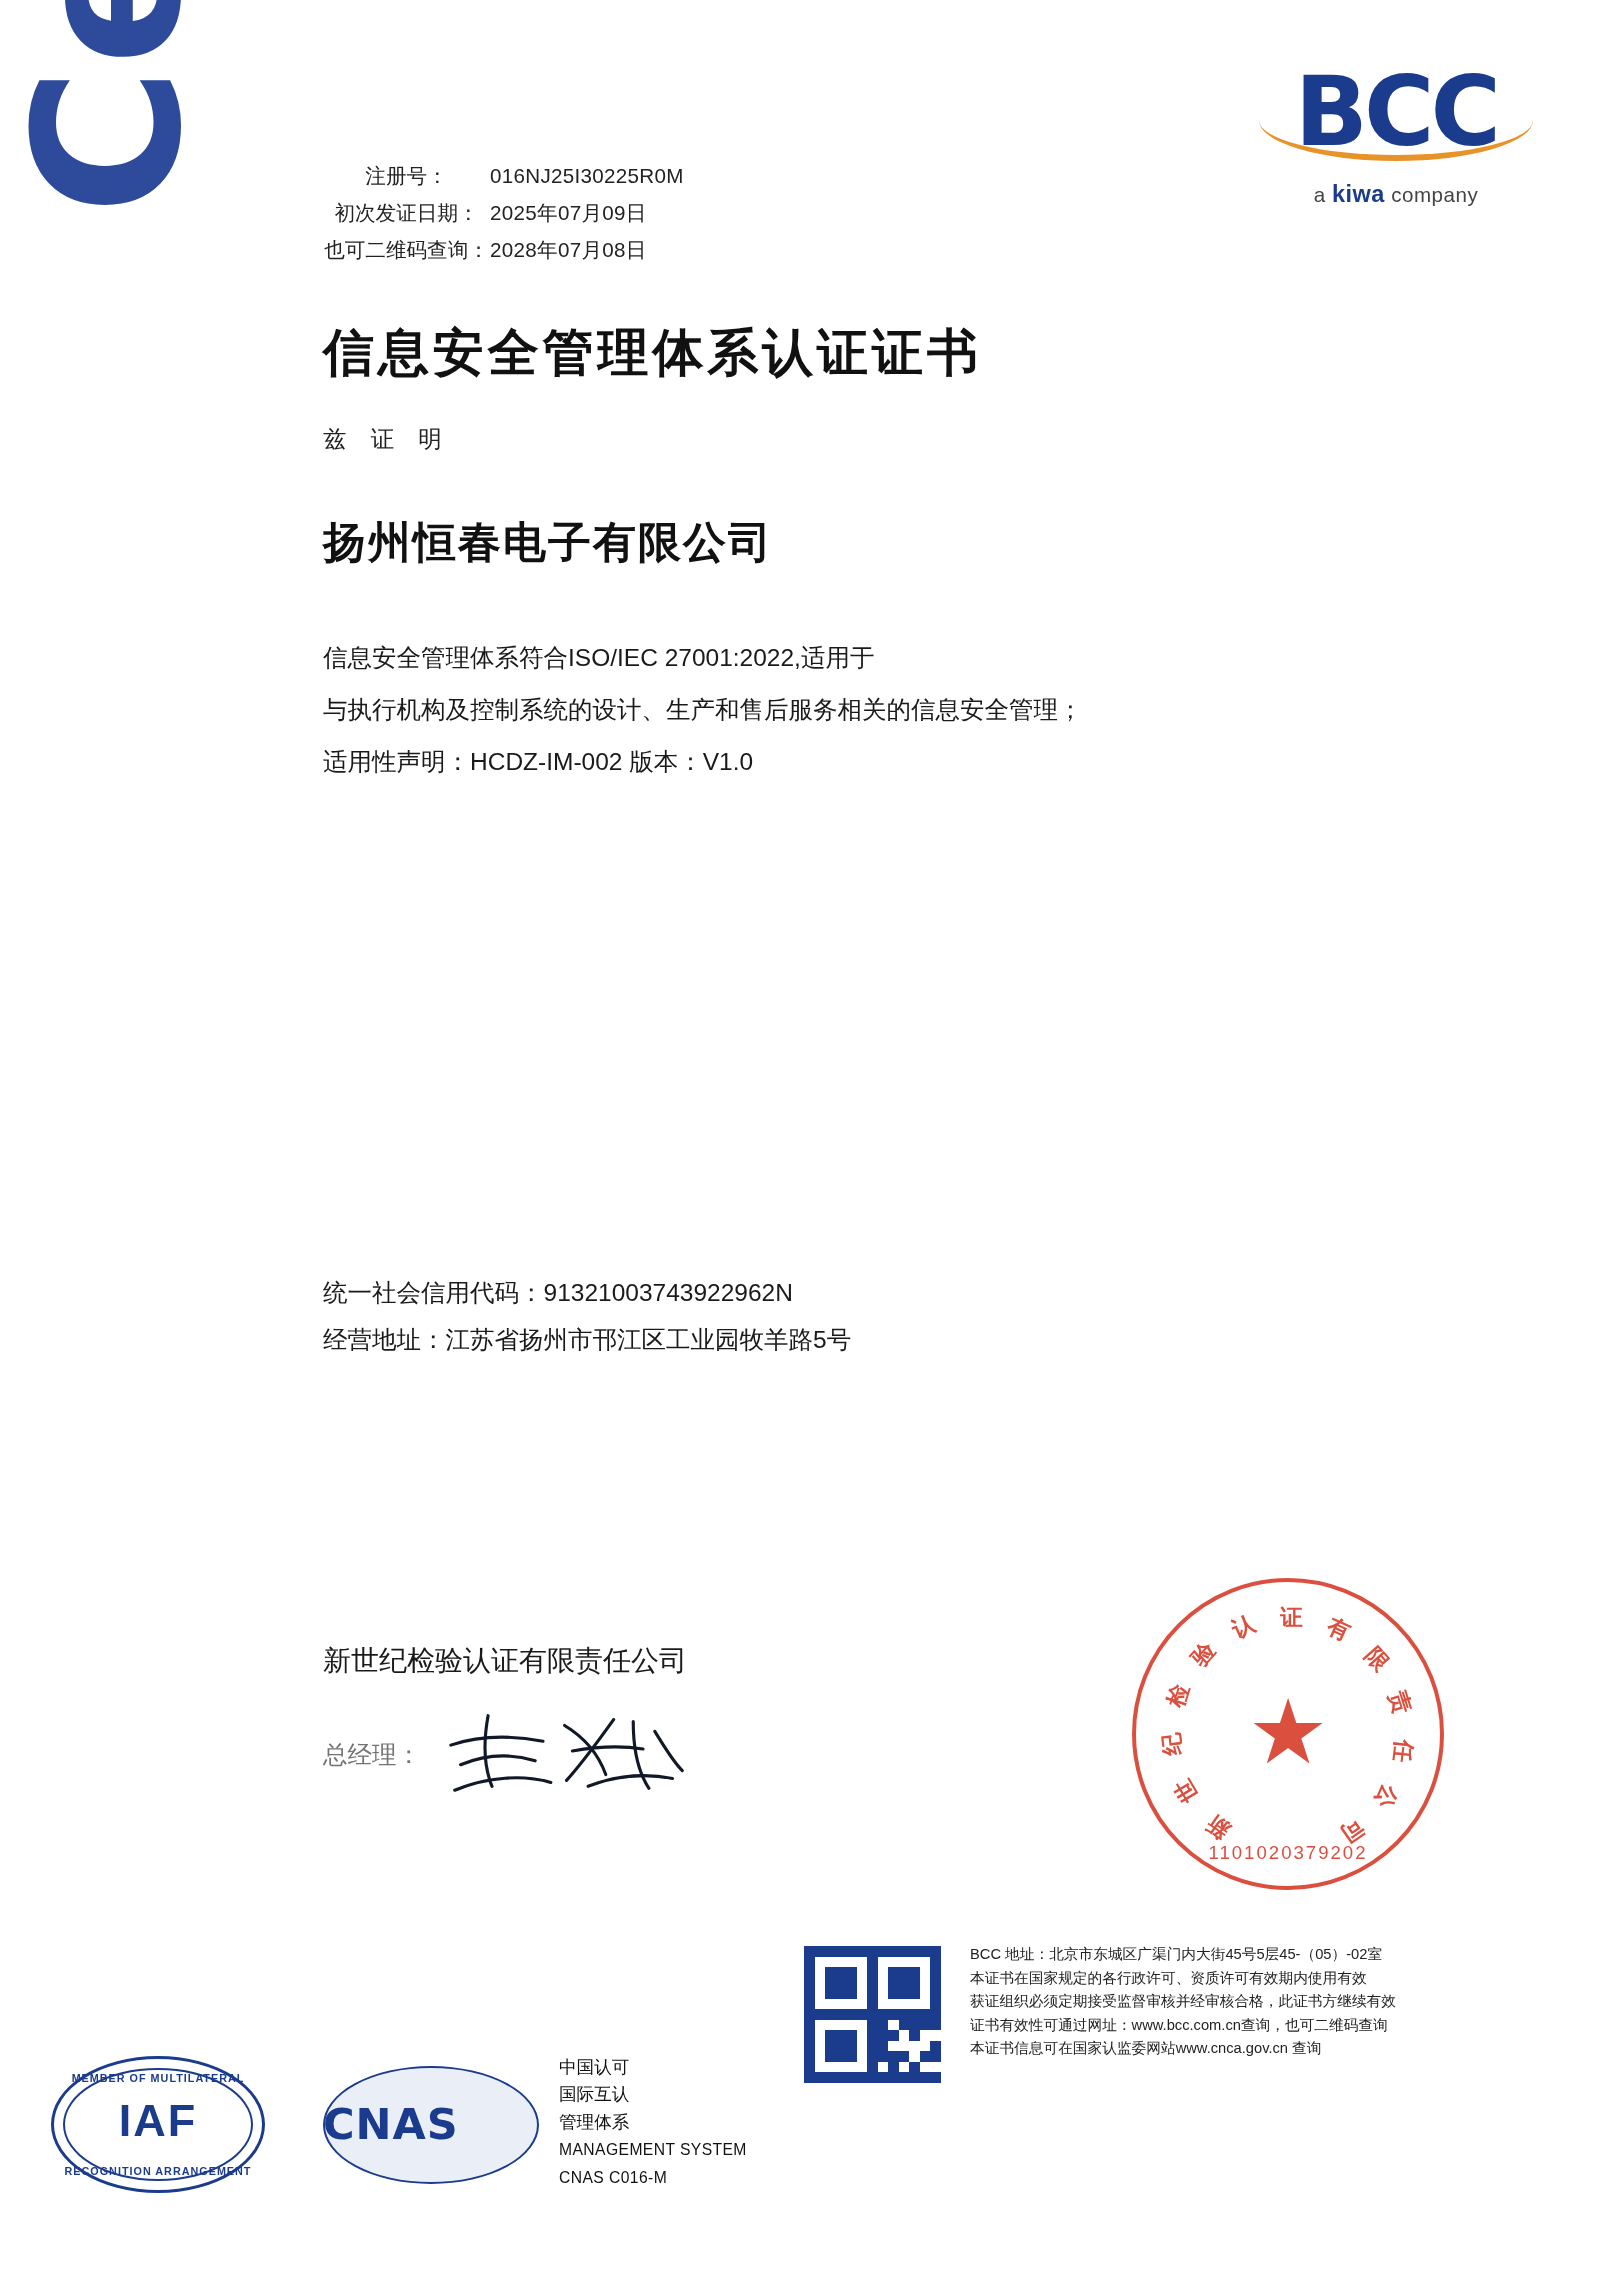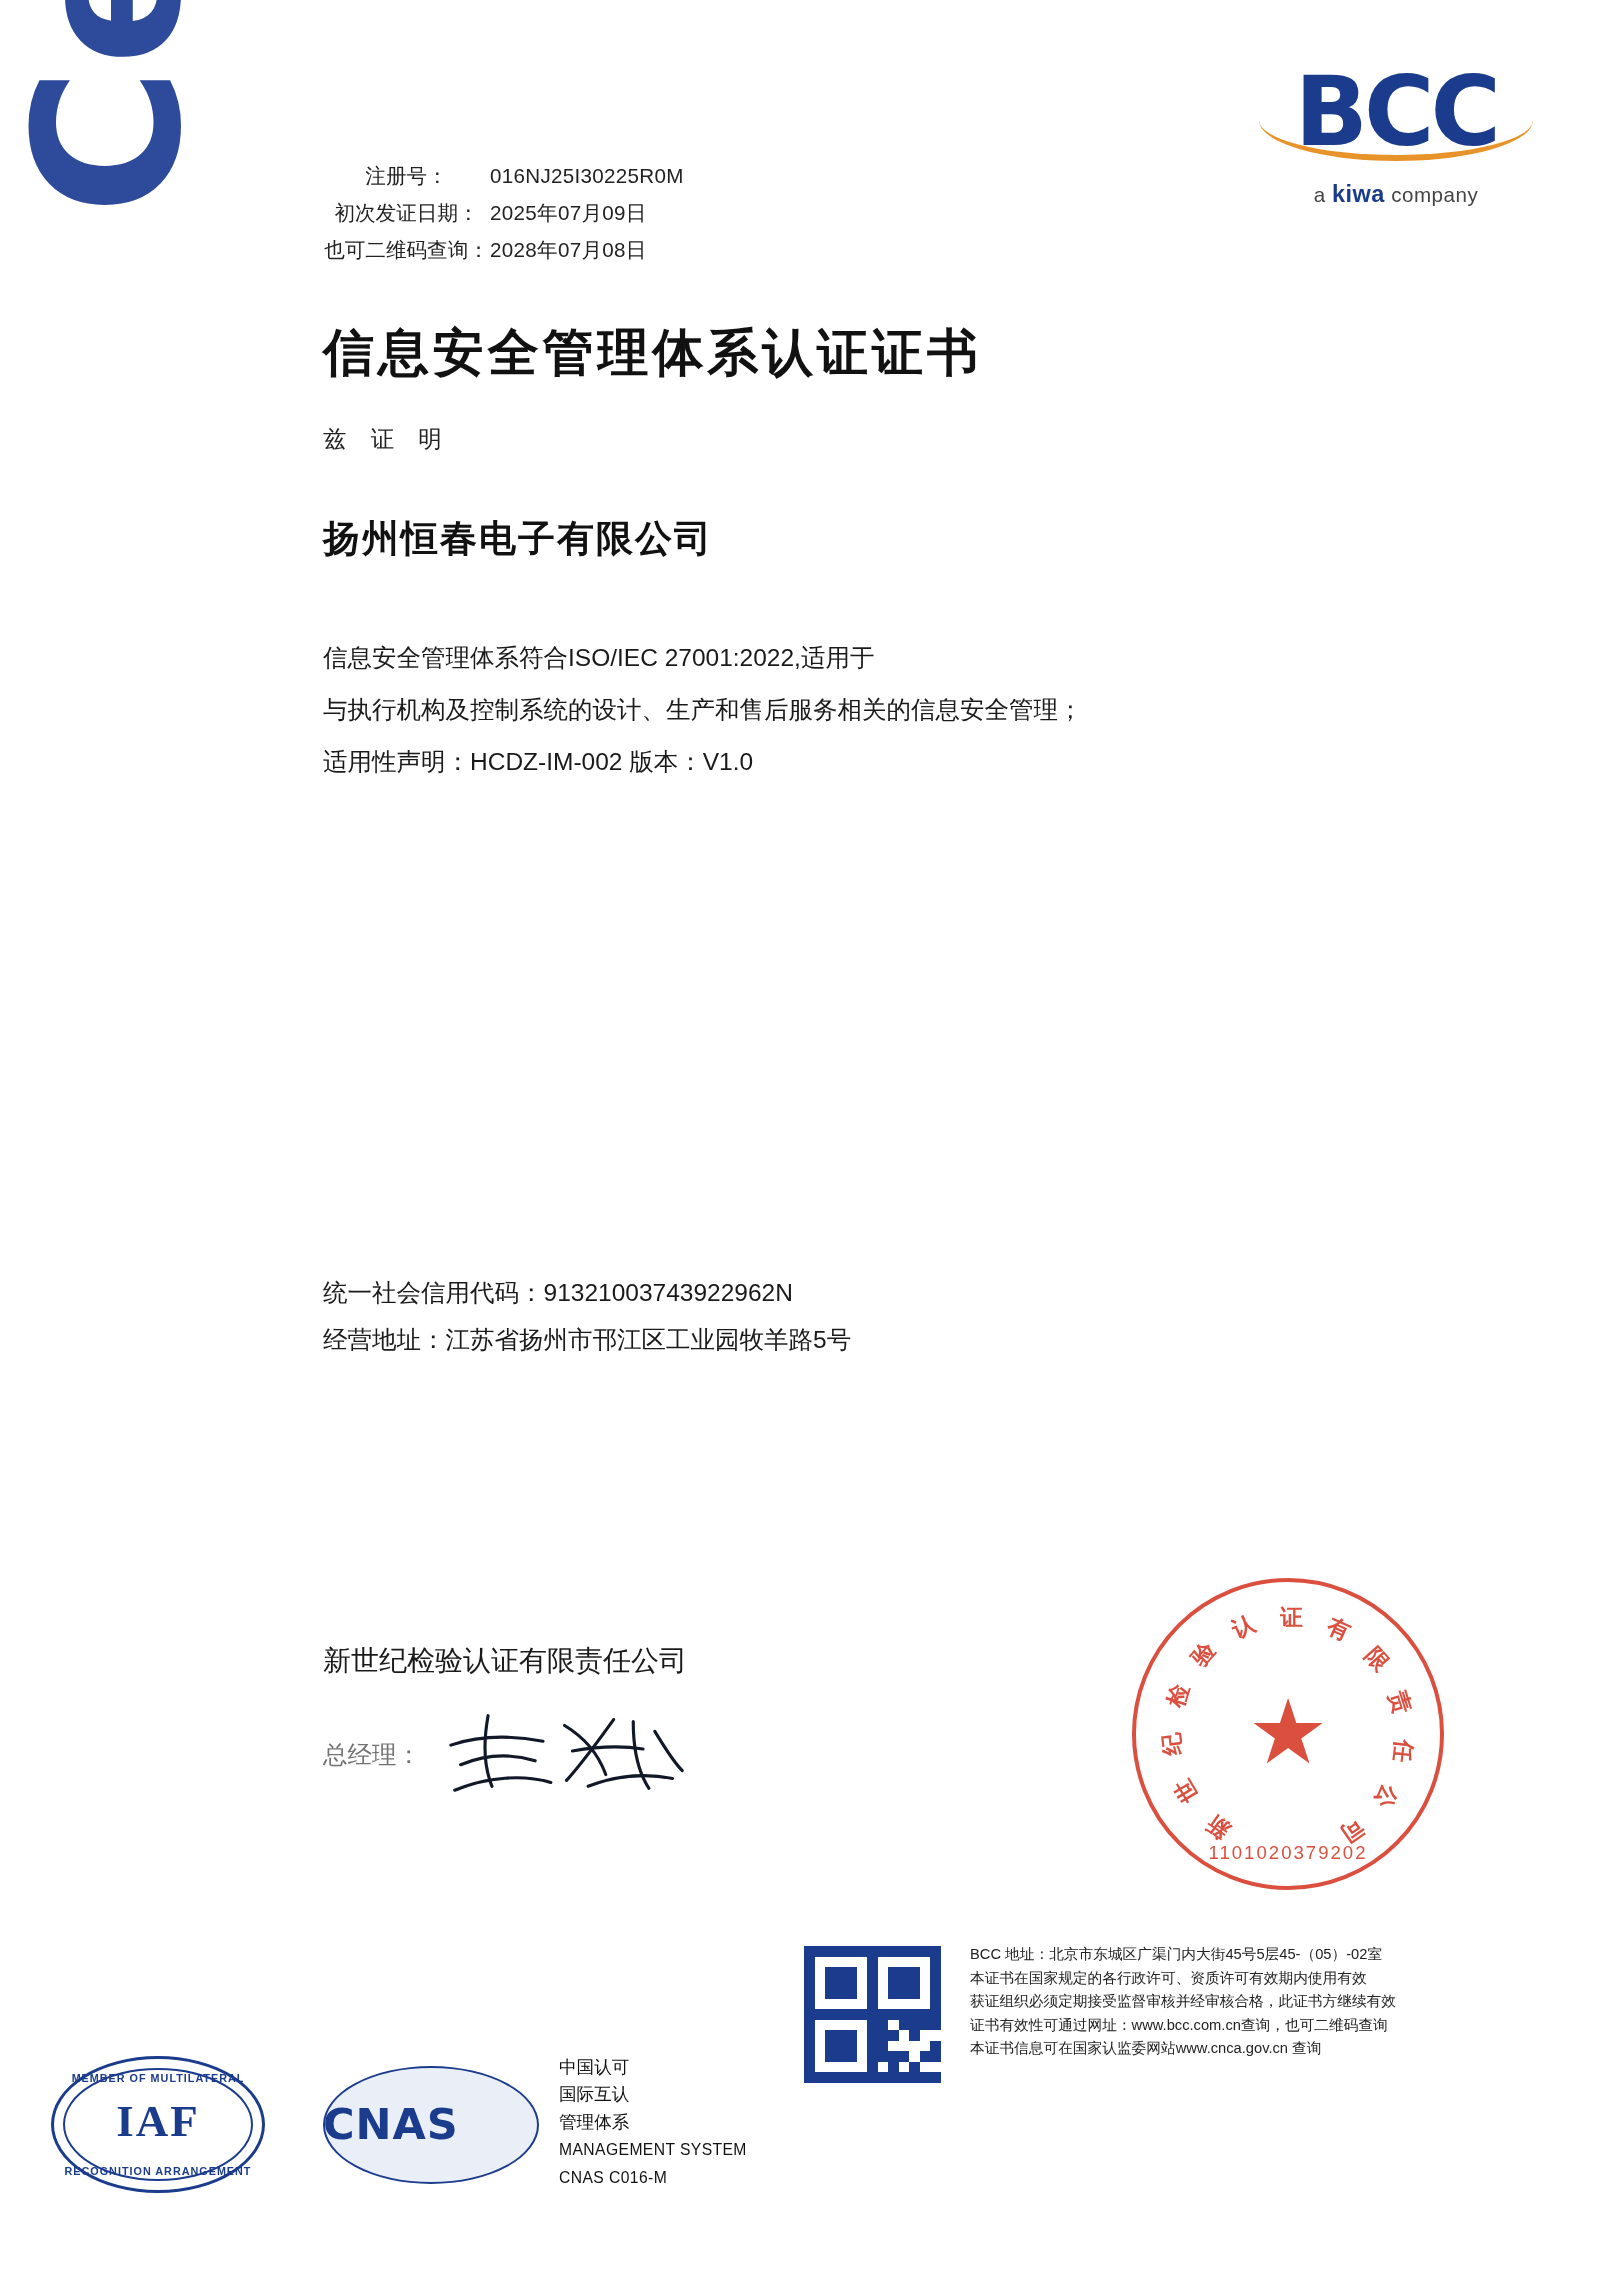--- a/index.html
+++ b/index.html
@@ -113,21 +113,21 @@
     left: 323px;
     top: 423px;
     font-size: 23.5px;
     letter-spacing: 8.8px;
     color: #222;
   }
   .company-name {
     position: absolute;
     left: 323px;
     top: 514px;
-    font-size: 37px;
+    font-size: 43px;
     font-weight: bold;
     letter-spacing: 2px;
     color: #111;
   }
 
   
   .scope {
     position: absolute;
     left: 323px;
     top: 632px;
@@ -268,21 +268,21 @@
     position: absolute;
     inset: 11.8px;
     border: 2px solid #1b3c8c;
     border-radius: 50%;
   }
   .iaf .iaf-word {
     position: absolute;
     left: 0; right: 0;
     top: 39px;
     text-align: center;
-    font-family: Liberation Serif, serif;
+    font-family: Liberation Sans, sans-serif;
     font-weight: bold;
     font-size: 45px;
     color: #1b3c8c;
     letter-spacing: 2px;
   }
   .iaf .top-arc, .iaf .bot-arc {
     position: absolute;
     left: 0; right: 0;
     text-align: center;
     font-size: 10.8px;

